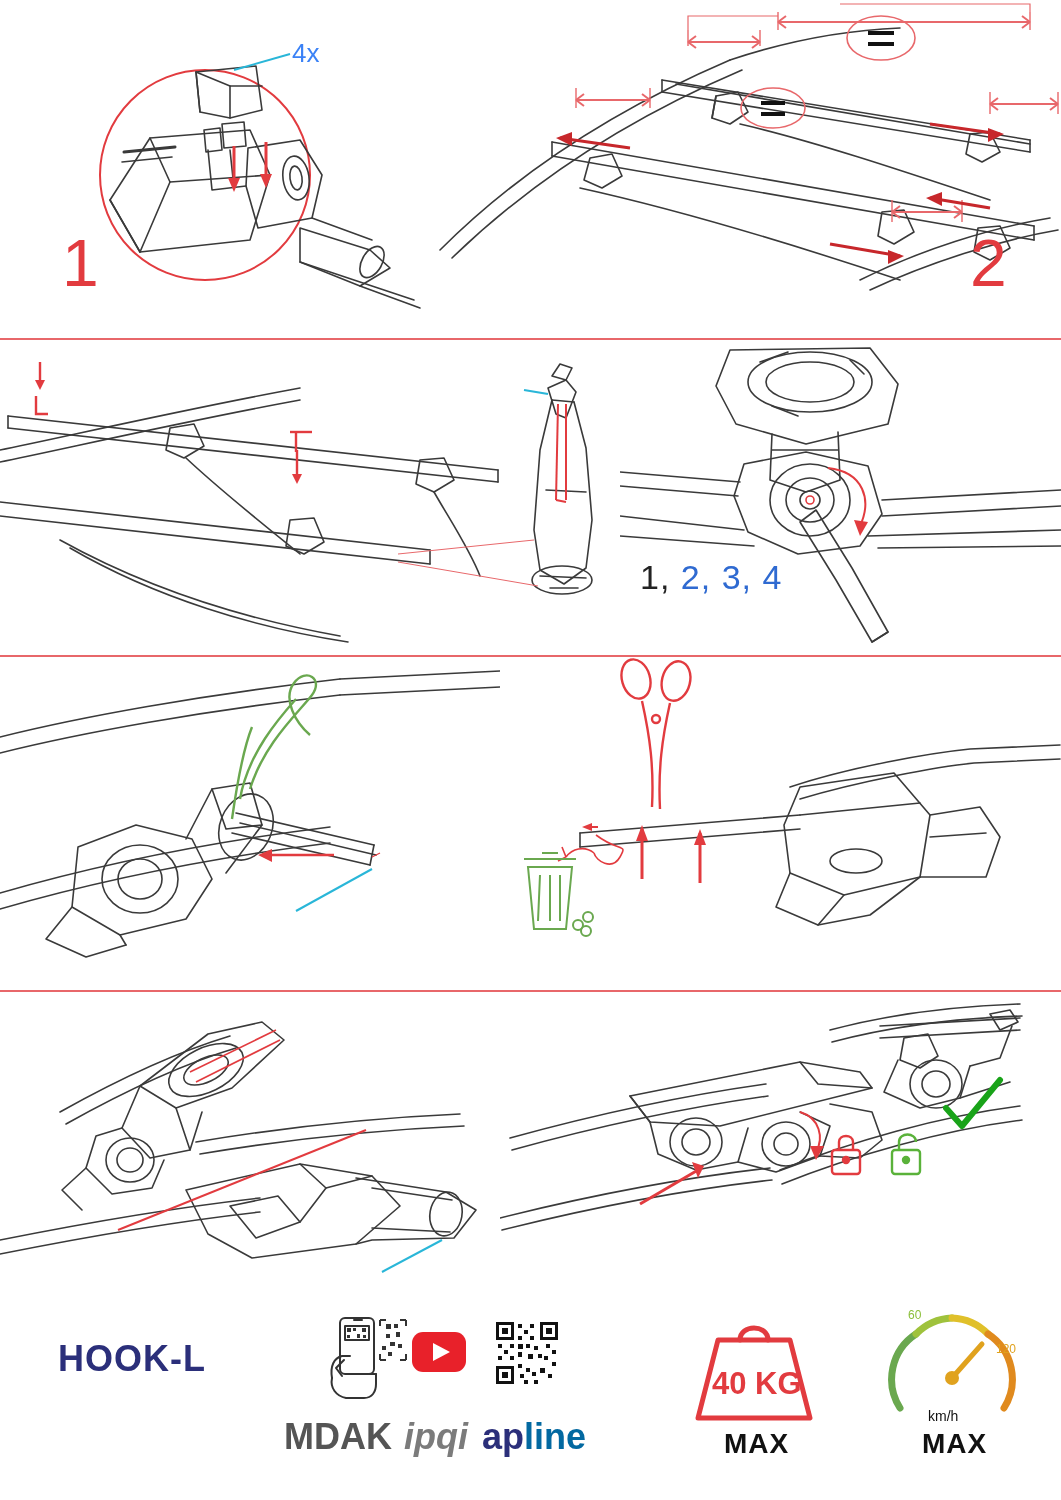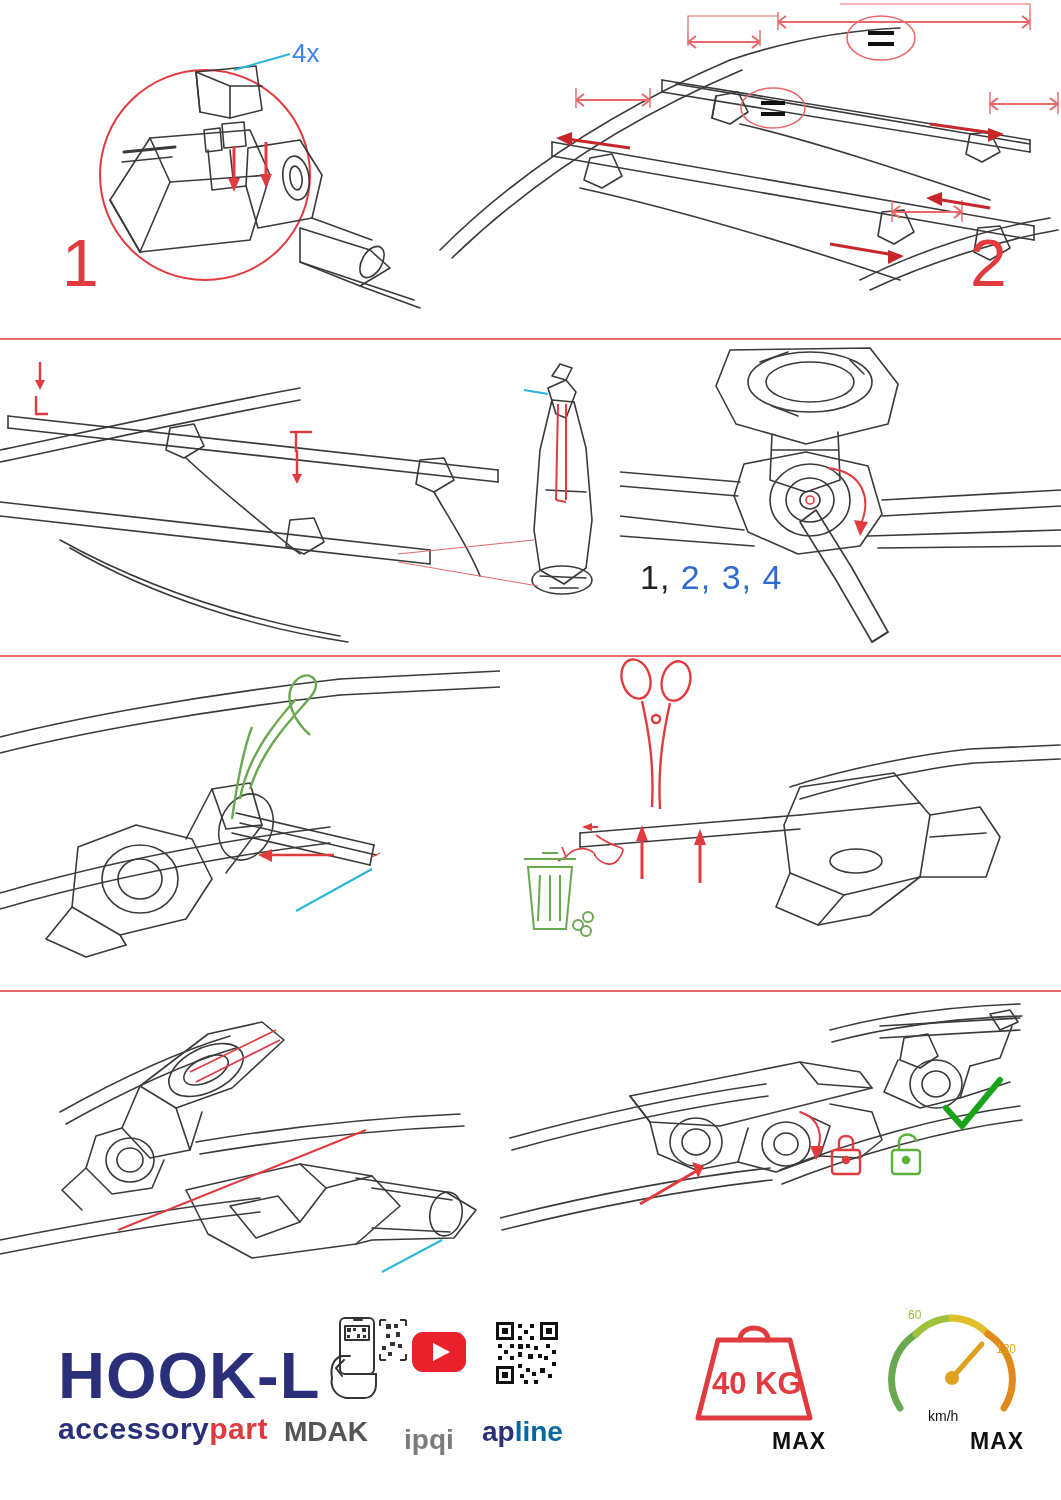--- a/index.html
+++ b/index.html
@@ -38,32 +38,32 @@
   .seqline{position:absolute;font-size:34px;letter-spacing:1px;}
   .seqline .s1{color:#222;}
   .seqline .s2{color:#2f6ad1;}
   .seqline .s3{color:#2f6ad1;}
   .seqline .s4{color:#2f6ad1;}
 
   
   .footer{position:absolute;left:0;top:1300px;width:1061px;height:200px;}
   .brandname{
     position:absolute;left:58px;top:1338px;
-    font-size:65px;font-weight:700;color:#2b2f7a;letter-spacing:1px;
+    font-size:36px;font-weight:700;color:#2b2f7a;letter-spacing:1px;
   }
   .brandsub{
     position:absolute;left:58px;top:1412px;
     font-size:30px;font-weight:700;letter-spacing:0.5px;
   }
   .brandsub .a{color:#2b2f7a;}
   .brandsub .b{color:#e23b3f;}
-  .sublogo{position:absolute;font-size:28px;font-weight:700;top:1416px;}
+  .sublogo{position:absolute;font-size:36px;font-weight:700;top:1416px;}
   .sublogo .alt{color:#0369a1;}
 
-  .maxlabel{position:absolute;font-size:23px;font-weight:700;color:#111;letter-spacing:1px;margin-left:48px;}
+  .maxlabel{position:absolute;font-size:28px;font-weight:700;color:#111;letter-spacing:1px;}
   .weighttxt{position:absolute;font-size:31px;font-weight:700;color:#e23b3f;}
   .kmh{position:absolute;font-size:14px;color:#111;}
   .gaugenum{position:absolute;font-size:12px;color:#8bbf3a;}
   .gaugenum.right{color:#e0a21e;}
 </style>
 </head>
 <body>
 
 <div class="sheet">
 
@@ -541,28 +541,25 @@
 
       <g stroke="#19a319" stroke-width="6" fill="none" stroke-linecap="round" stroke-linejoin="round">
         <path d="M446 116 L462 134 L500 88"></path>
       </g>
     </svg>
 
   </div>
 
   <div class="footer">
     <div class="brandname" style="position:absolute;left:58px;top:38px;">HOOK-L</div>
-    <div class="brandsub" style="position:absolute;left:58px;top:112px;">
-      <span class="a">accessory</span><span class="b">part</span>
-    </div>
 
     <div class="sublogo" style="position:absolute;left:284px;top:116px;color:#555;">
       <span>MD</span><span>A</span><span>K</span>
     </div>
-    <div class="sublogo" style="position:absolute;left:404px;top:116px;color:#7b7b7b;margin-top:8px;">
+    <div class="sublogo" style="position:absolute;left:404px;top:116px;color:#7b7b7b;font-style:italic;">
       <span>ipqi</span>
     </div>
     <div class="sublogo" style="position:absolute;left:482px;top:116px;color:#2b2f7a;">
       <span>ap</span><span class="alt">line</span>
     </div>
 
     <svg style="position:absolute;left:318px;top:16px;" width="92" height="86" viewBox="0 0 92 86">
       <g fill="none" stroke="#333" stroke-width="2" stroke-linejoin="round" stroke-linecap="round">
         <rect x="22" y="2" width="34" height="56" rx="5"></rect>
         <rect x="27" y="10" width="24" height="14"></rect>

